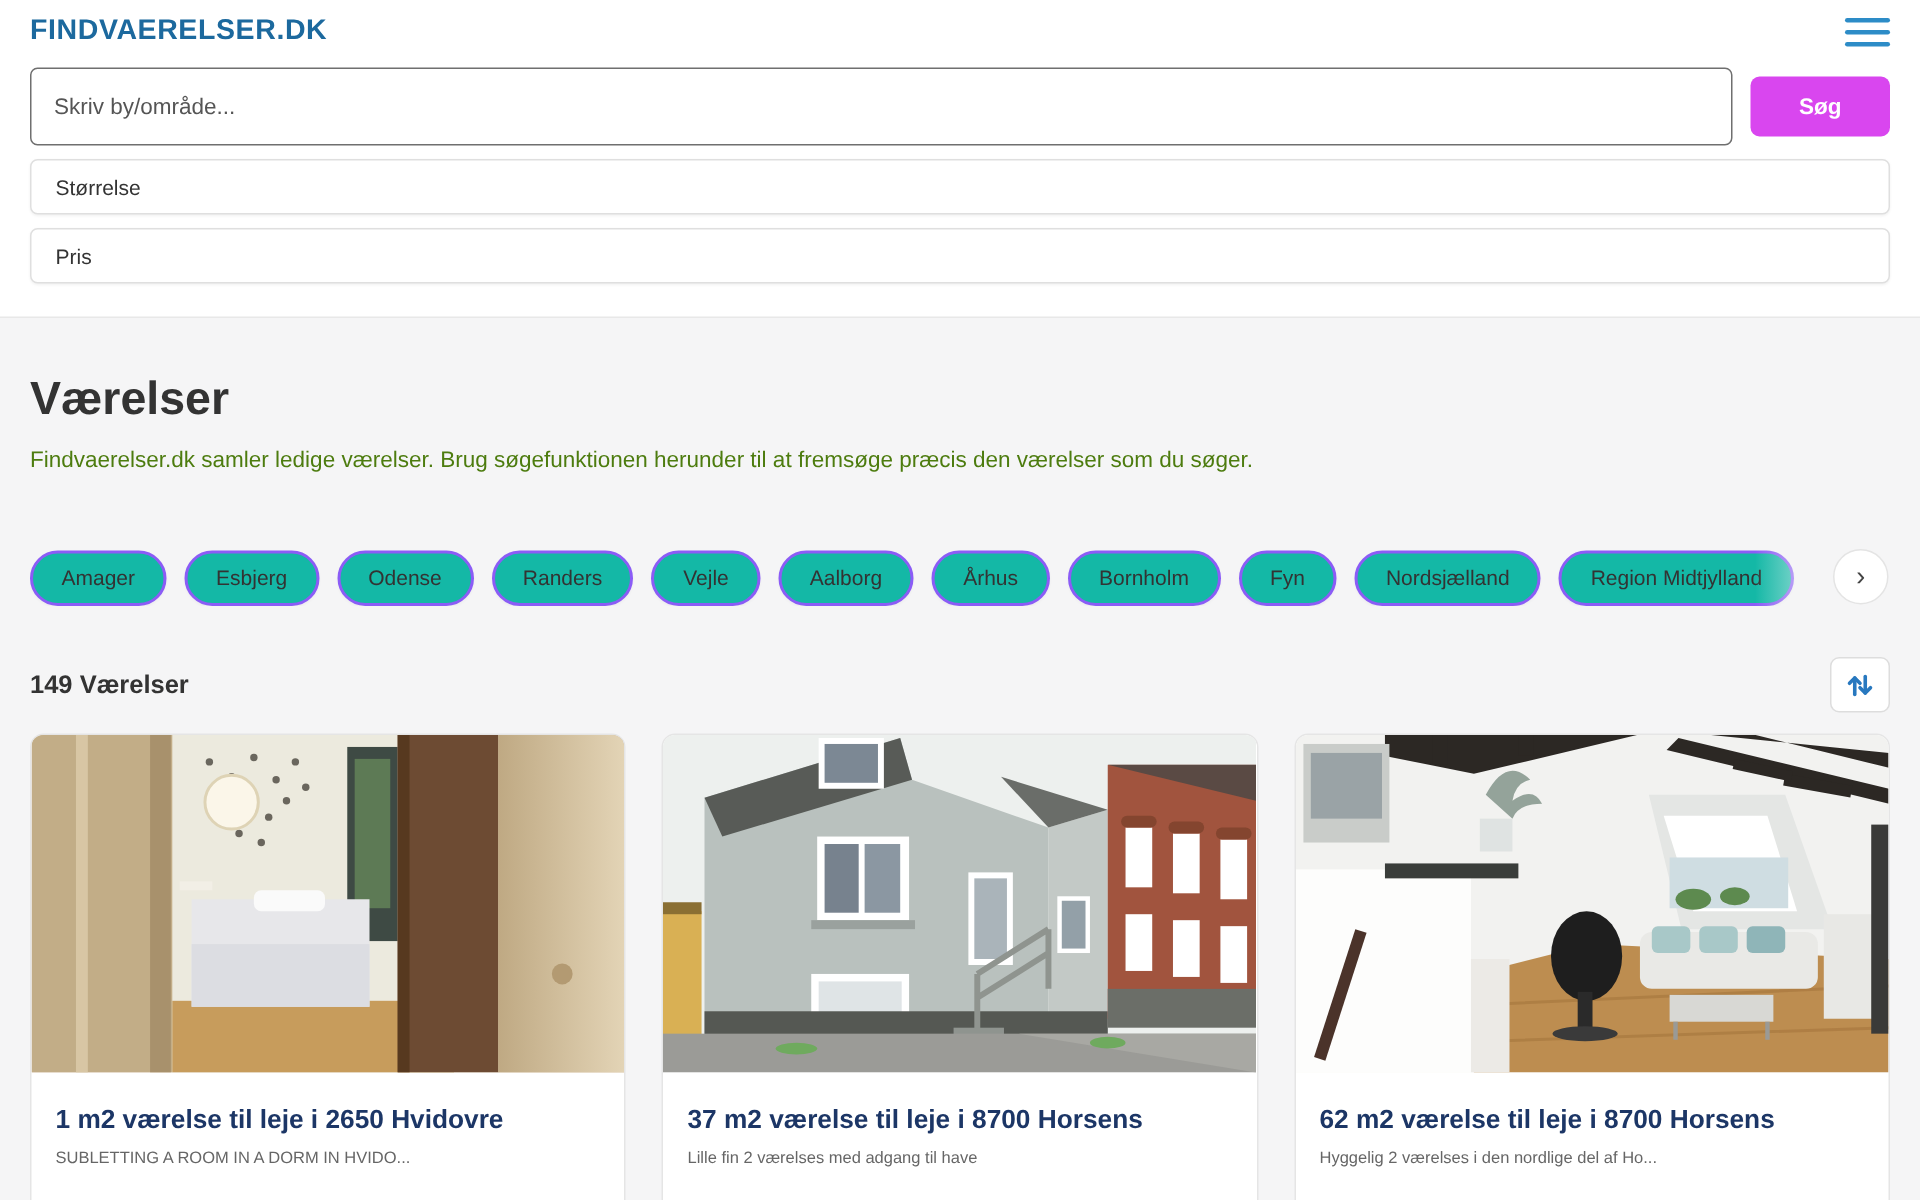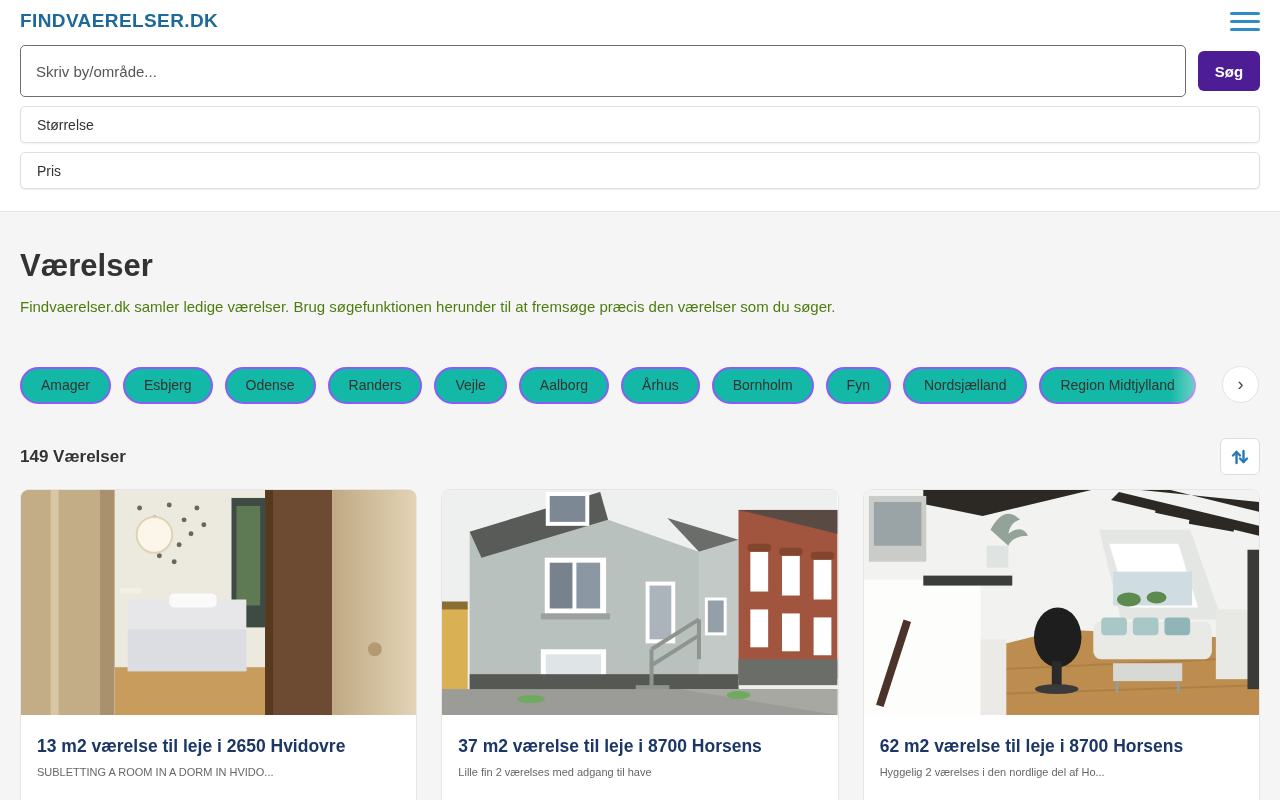--- a/index.html
+++ b/index.html
@@ -9,21 +9,21 @@
   
   .topzone { background:#fff; border-bottom:1px solid #e8e8e8; padding:0 20px 22px 20px; }
   .navbar { height:42px; display:flex; align-items:center; justify-content:space-between; }
   .logo { font-size:19px; font-weight:bold; letter-spacing:.4px; color:#1c699e; }
   .menu-btn { width:30px; height:24px; display:flex; flex-direction:column; justify-content:center; gap:5px; cursor:pointer; background:none; border:none; }
   .menu-btn span { display:block; height:3px; border-radius:2px; background:#2d8cc7; }
 
   .search-row { display:flex; align-items:center; gap:12px; margin-top:3px; }
   .search-input { flex:1; height:52px; border:1px solid #6f6f6f; border-radius:5px; padding:0 15px; font-size:15px; color:#333; font-family:"Liberation Sans",sans-serif; background:#fff; }
   .search-input::placeholder { color:#555; }
-  .sog-btn { width:62px; height:40px; background:#4c1d95; color:#fff; font-weight:bold; font-size:15px; border:none; border-radius:6px; cursor:pointer; font-family:"Liberation Sans",sans-serif; }
+  .sog-btn { width:93px; height:40px; background:#d946ef; color:#fff; font-weight:bold; font-size:15px; border:none; border-radius:6px; cursor:pointer; font-family:"Liberation Sans",sans-serif; }
 
   .filter-box { margin-top:9px; height:37px; border:1px solid #dfdfdf; border-radius:5px; background:#fff; display:flex; align-items:center; padding:16px 16px; font-size:14px; color:#333; box-shadow:0 1px 2px rgba(0,0,0,.06); cursor:pointer; }
 
   
   .main { padding:0 20px; }
   .page-title { margin-top:36px; font-size:31px; font-weight:bold; color:#333; }
   .page-intro { margin-top:14px; font-size:15px; color:#4d7c0f; }
 
   
   .pills-wrap { position:relative; margin-top:51px; height:38px; }
@@ -148,21 +148,21 @@
         <rect x="315" y="0" width="85" height="226" fill="url(#g1)"></rect>
         <defs>
             <linearGradient id="g1" x1="0" y1="0" x2="1" y2="0">
           <stop offset="0" stop-color="#bfa983"></stop>
               <stop offset="1" stop-color="#e3d4b6"></stop>
         </linearGradient>
           </defs>
         <circle cx="358" cy="160" r="7" fill="#b39a72"></circle>
       </svg>
       <div class="card-body">
-        <div class="card-title">13 m2 værelse til leje i 2650 Hvidovre</div>
+        <div class="card-title">1 m2 værelse til leje i 2650 Hvidovre</div>
         <div class="card-sub">SUBLETTING A ROOM IN A DORM IN HVIDO...</div>
         <div class="card-meta">
           <span>Leje/md: Ca. 3.500 kr.</span>
         </div>
       </div>
     </div>
 
     <div class="card">
       <svg class="card-photo" viewBox="0 0 400 226" preserveAspectRatio="none">
         <rect width="400" height="226" fill="#edf0ee"></rect>

